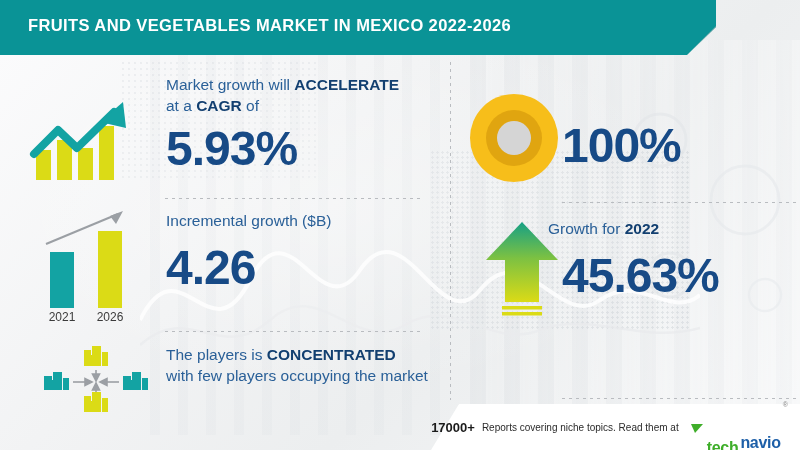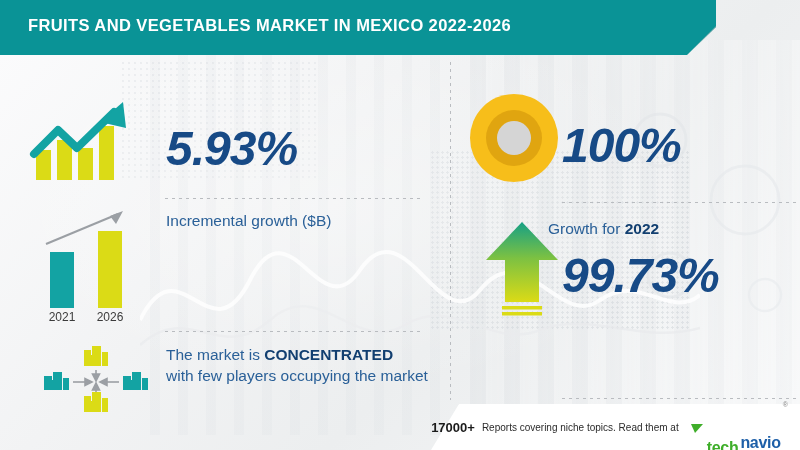--- a/index.html
+++ b/index.html
@@ -91,21 +91,20 @@
 
   
   .lead {
     color:#2a6098; font-size:15.5px; line-height:21px;
     font-family:"Liberation Sans", sans-serif;
   }
   .lead b { color:#123f70; font-weight:bold; }
   .bignum {
     color:#174a86; font-weight:bold; letter-spacing:-1px;
     font-family:"Liberation Sans", sans-serif;
-    font-style:italic;
   }
 
   
   .p1-text { position:absolute; left:166px; top:74px; width:262px; }
   .p1-num  { position:absolute; left:166px; top:121px; font-size:48px; }
   .p2-text { position:absolute; left:166px; top:210px; width:262px; }
   .p2-num  { position:absolute; left:166px; top:240px; font-size:48px; }
   .p3-text { position:absolute; left:166px; top:344px; width:268px; }
 
   .r1-text { position:absolute; left:562px; top:74px; width:230px; }
@@ -177,32 +176,37 @@
 
   <svg class="icon ic-growth" viewBox="0 0 126 92">
     <rect x="14" y="58" width="15" height="30" fill="#dbdb16"></rect>
     <rect x="35" y="48" width="15" height="40" fill="#dbdb16"></rect>
     <rect x="56" y="56" width="15" height="32" fill="#dbdb16"></rect>
     <rect x="77" y="34" width="15" height="54" fill="#dbdb16"></rect>
     <path d="M12,62 L36,38 L55,56 L92,20" fill="none" stroke="#13a3a3" stroke-width="8" stroke-linecap="round" stroke-linejoin="round"></path>
     <path d="M101,10 L104,36 L78,30 Z" fill="#13a3a3"></path>
   </svg>
 
+  <div class="p1-text lead">
+    <span>Market growth will </span><b>ACCELERATE</b><br>
+    <span>at a </span><b>CAGR</b><span> of</span>
+  </div>
   <div class="p1-num bignum">5.93%</div>
 
   <svg class="icon ic-bars" viewBox="0 0 122 120">
     <rect x="26" y="46" width="24" height="56" fill="#13a3a3"></rect>
     <rect x="74" y="25" width="24" height="77" fill="#dbdb16"></rect>
     <line x1="22" y1="38" x2="94" y2="8" stroke="#9b9fa4" stroke-width="2"></line>
     <path d="M99,5 L92,18 L86,10 Z" fill="#9b9fa4"></path>
     <text x="38" y="115" font-family="Liberation Sans, sans-serif" font-size="12" fill="#3b3b3b" text-anchor="middle">2021</text>
     <text x="86" y="115" font-family="Liberation Sans, sans-serif" font-size="12" fill="#3b3b3b" text-anchor="middle">2026</text>
   </svg>
 
   <div class="p2-text lead">Incremental growth ($B)</div>
+  <div class="p2-num bignum">4.26</div>
 
   <svg class="icon ic-bldg" viewBox="0 0 112 74">
 
     <g fill="#dbdb16">
       <rect x="44" y="6" width="7" height="16"></rect>
       <rect x="52" y="2" width="9" height="20"></rect>
       <rect x="62" y="8" width="6" height="14"></rect>
       <rect x="48" y="11" width="4" height="11"></rect>
     </g>
 
@@ -233,21 +237,21 @@
       <line x1="79" y1="38" x2="65" y2="38"></line>
       <path d="M60,38 L67,34.5 L67,41.5 Z"></path>
       <line x1="56" y1="26" x2="56" y2="32"></line>
       <path d="M56,37 L52.5,30 L59.5,30 Z"></path>
       <line x1="56" y1="48" x2="56" y2="43"></line>
       <path d="M56,39 L52.5,46 L59.5,46 Z"></path>
     </g>
   </svg>
 
   <div class="p3-text lead">
-    <span>The market is </span><b>CONCENTRATED</b><br>
+    <span>The players is </span><b>CONCENTRATED</b><br>
     <span>with few players occupying the market</span>
   </div>
 
   <svg class="icon ic-donut" viewBox="0 0 92 92">
     <circle cx="46" cy="46" r="44" fill="#f7be1a"></circle>
     <circle cx="46" cy="46" r="28" fill="#e0a510"></circle>
     <circle cx="46" cy="46" r="17" fill="#d5d5d5"></circle>
   </svg>
 
   <div class="r1-num bignum">100%</div>
@@ -261,21 +265,21 @@
       </linearGradient>
     </defs>
     <path d="M38,2 L74,40 L55,40 L55,82 L21,82 L21,40 L2,40 Z" fill="url(#arrGrad)"></path>
     <rect x="18" y="86" width="40" height="3.5" fill="#dbdb16"></rect>
     <rect x="18" y="92" width="40" height="3.5" fill="#dbdb16"></rect>
   </svg>
 
   <div class="r2-text lead">
     <span>Growth for </span><b>2022</b>
   </div>
-  <div class="r2-num bignum">99.73%</div>
+  <div class="r2-num bignum">45.63%</div>
 
   <div class="footer-bar"></div>
   <div class="footer-row">
     <span class="f-count">17000+</span>
     <span class="f-text">Reports covering niche topics. Read them at</span>
     <span class="f-logo">
       <svg width="15" height="15" viewBox="0 0 15 15">
         <path d="M1,4 L13,4 L5,13 Z" fill="#3fae2a"></path>
       </svg>
       <span class="f-tech">tech</span>

